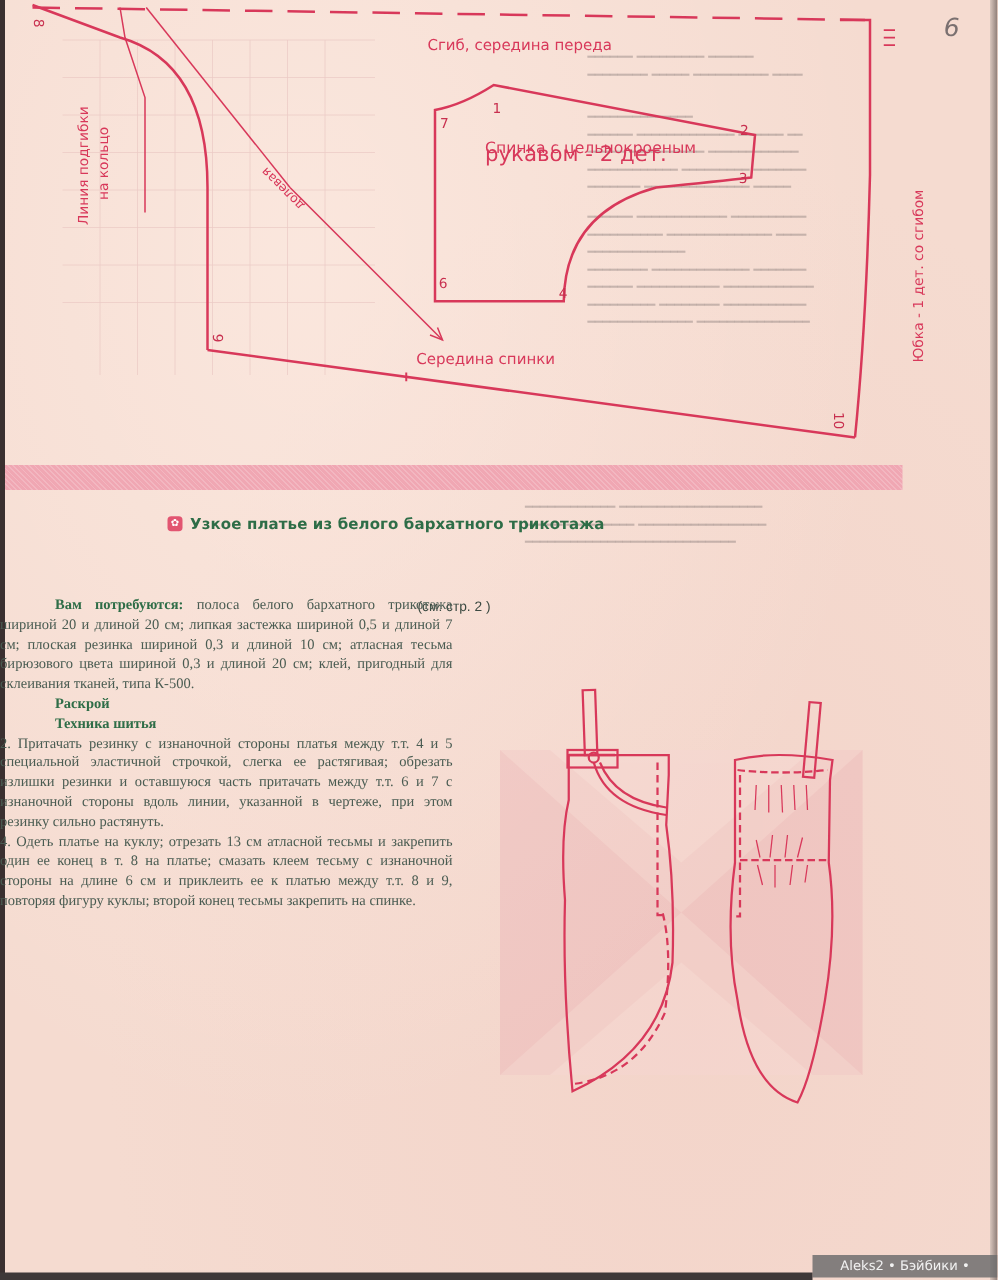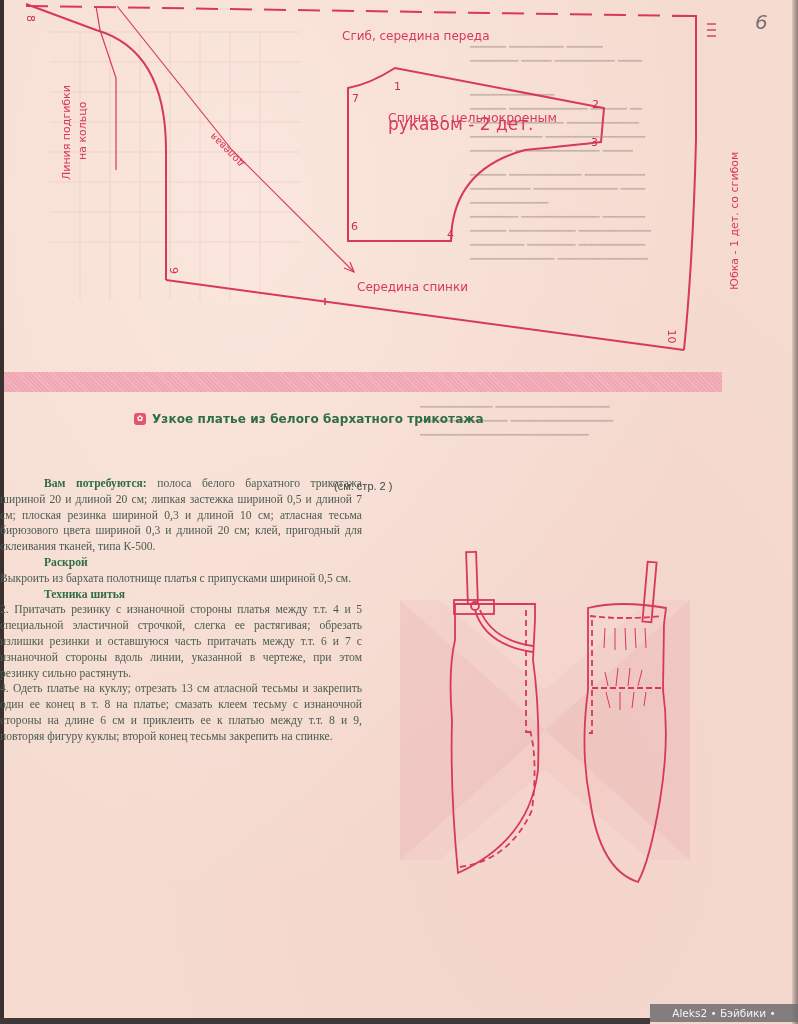--- a/index.html
+++ b/index.html
@@ -149,21 +149,21 @@
       <line x1="325" y1="298" x2="325" y2="305" stroke-width="1.6"></line>
       <line x1="707" y1="24" x2="716" y2="24" stroke-width="1.4"></line>
       <line x1="707" y1="30" x2="716" y2="30" stroke-width="1.4"></line>
       <line x1="707" y1="36" x2="716" y2="36" stroke-width="1.4"></line>
     </g>
   </svg>
 
   <div class="abs lbl" style="left:342px; top:29px;">Сгиб, середина переда</div>
   <div class="abs lbl" style="left:388px; top:110px; font-size:12.5px;">Спинка с цельнокроеным</div>
   <div class="abs lbl" style="left:388px; top:114px; font-size:17px;">рукавом - 2 дет.</div>
-  <div class="abs lbl" style="left:333px; top:280px;margin-left:24px;">Середина спинки</div>
+  <div class="abs lbl" style="left:333px; top:280px;">Середина спинки</div>
 
   <div class="abs lbl" style="left:20px; top:130px; transform: rotate(-90deg); transform-origin: left top; top:180px; left:60px; font-size:11px;">Линия подгибки</div>
   <div class="abs lbl" style="transform: rotate(-90deg); transform-origin: left top; top:160px; left:76px; font-size:11px;">на кольцо</div>
   <div class="abs lbl" style="left:205px; top:145px; transform: rotate(225deg); transform-origin: center; font-size:10px;">долевая</div>
   <div class="abs lbl" style="transform: rotate(-90deg); transform-origin: left top; left:728px; top:290px; font-size:11px;">Юбка - 1 дет. со сгибом</div>
 
   <div class="abs num" style="left:394px; top:80px;">1</div>
   <div class="abs num" style="left:592px; top:98px;">2</div>
   <div class="abs num" style="left:591px; top:136px;">3</div>
   <div class="abs num" style="left:447px; top:228px;">4</div>
@@ -179,21 +179,20 @@
 
   <div class="title-row">
     <span class="title-icon">✿</span>
     <span class="title-text">Узкое платье из белого бархатного трикотажа</span>
   </div>
   <div class="subtitle">(см. стр. 2 )</div>
 
   <div class="body-text">
     <p class="indent"><span class="lead">Вам потребуются:</span><span> полоса белого бархатного трикотажа шириной 20 и длиной 20 см; липкая застежка шириной 0,5 и длиной 7 см; плоская резинка шириной 0,3 и длиной 10 см; атласная тесьма бирюзового цвета шириной 0,3 и длиной 20 см; клей, пригодный для склеивания тканей, типа К-500.</span></p>
     <p class="sec-head">Раскрой</p>
-    <p>Выкроить из бархата полотнище платья с припусками шириной 0,5 см.</p>
     <p class="sec-head">Техника шитья</p>
     <p>2. Притачать резинку с изнаночной стороны платья между т.т. 4 и 5 специальной эластичной строчкой, слегка ее растягивая; обрезать излишки резинки и оставшуюся часть притачать между т.т. 6 и 7 с изнаночной стороны вдоль линии, указанной в чертеже, при этом резинку сильно растянуть.</p>
     <p>4. Одеть платье на куклу; отрезать 13 см атласной тесьмы и закрепить один ее конец в т. 8 на платье; смазать клеем тесьму с изнаночной стороны на длине 6 см и приклеить ее к платью между т.т. 8 и 9, повторяя фигуру куклы; второй конец тесьмы закрепить на спинке.</p>
   </div>
 
   <svg class="abs" style="left:380px; top:540px;" width="330" height="360" viewBox="0 0 330 360">
 
     <g opacity="0.35">
       <rect x="20" y="60" width="290" height="260" fill="#f1c3c4"></rect>
       <polygon points="20,60 165,190 20,320" fill="#e9aab0"></polygon>

